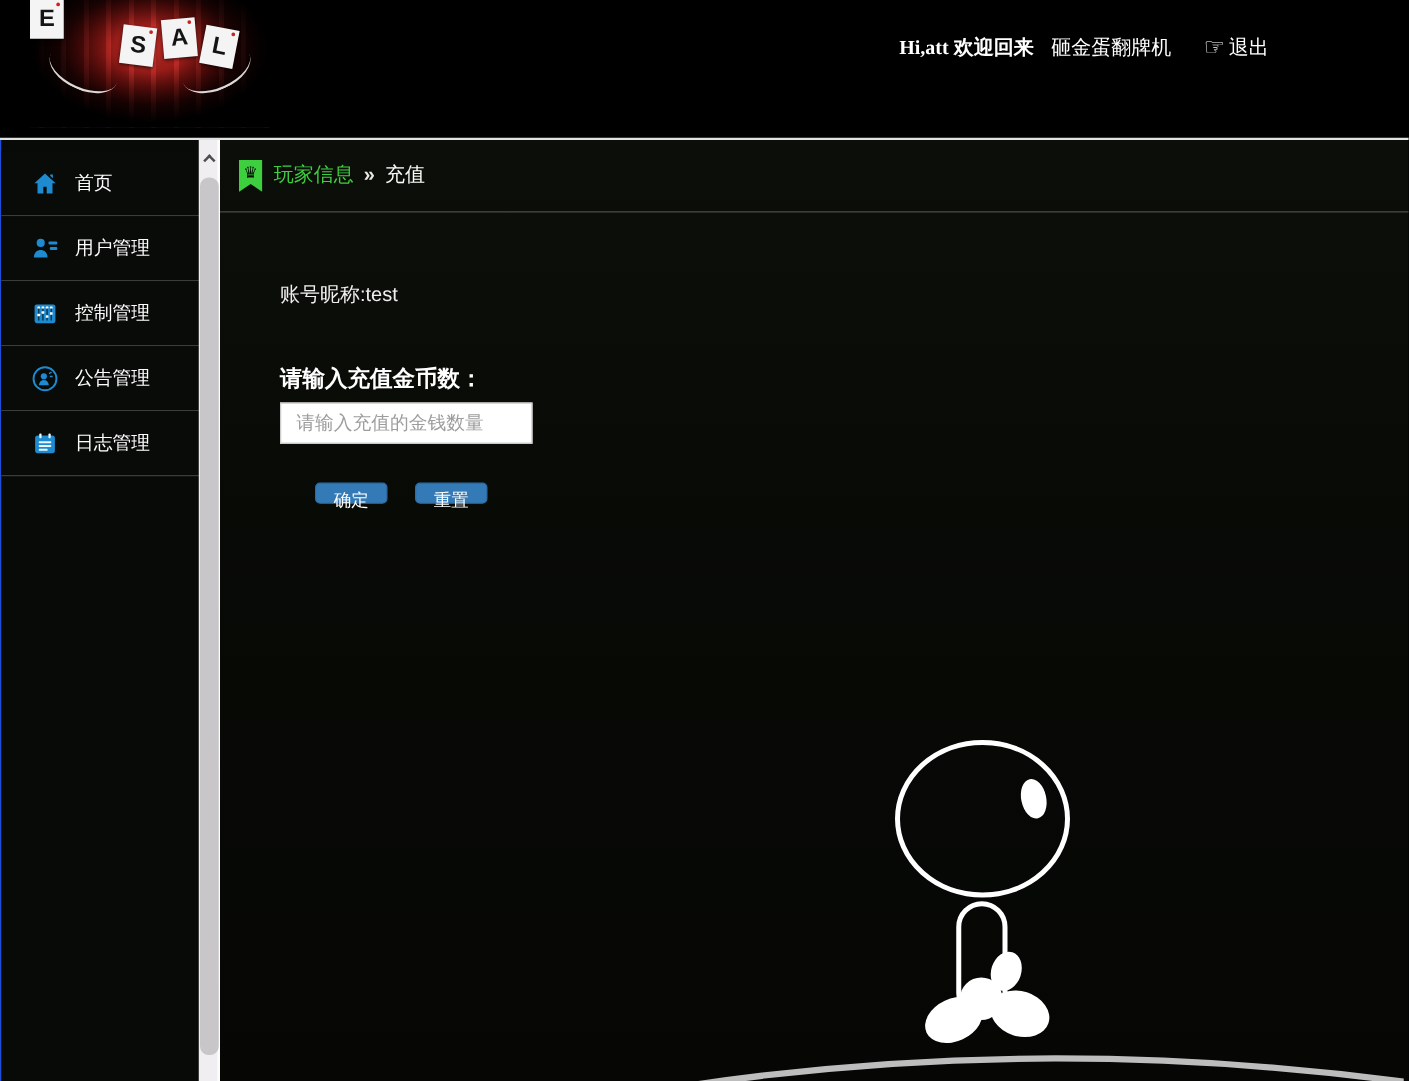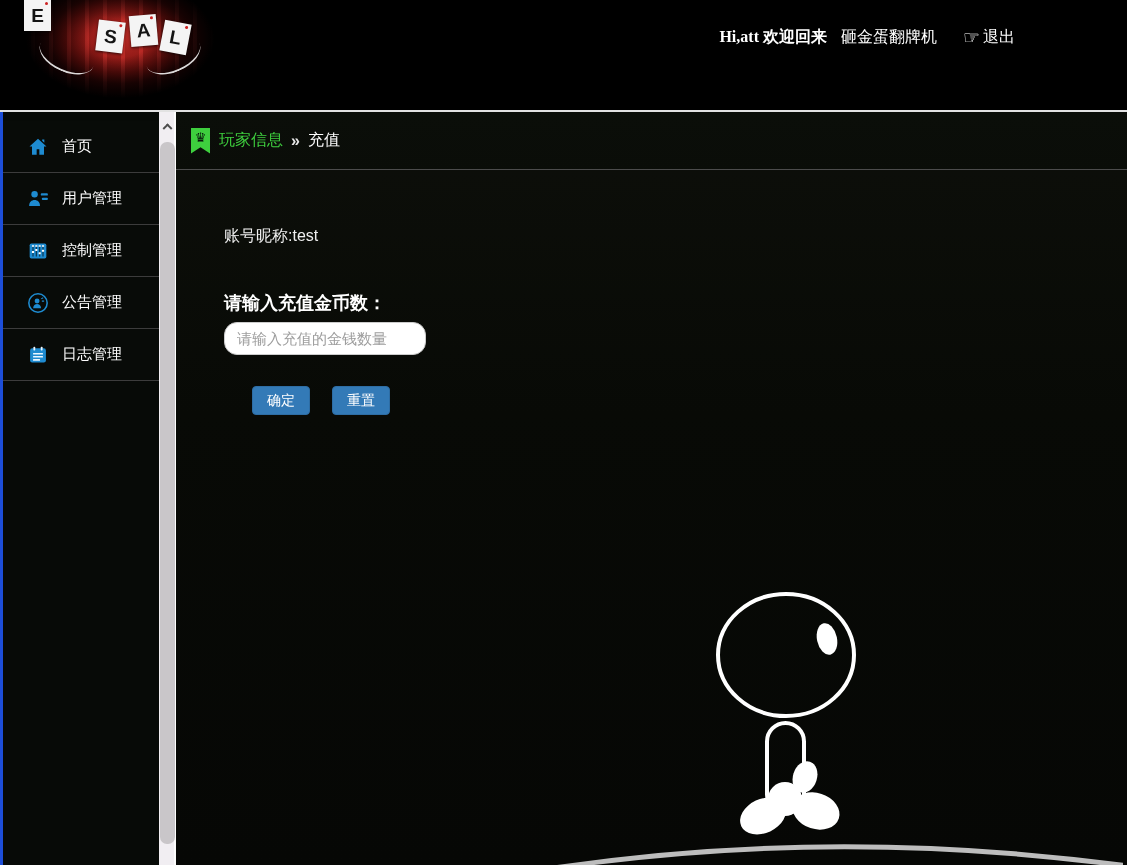--- a/index.html
+++ b/index.html
@@ -35,21 +35,21 @@
     color:#fff; font-size:16px; font-family:"Liberation Serif", serif; white-space:nowrap; }
   .topnav .greet { margin-right:14px; font-weight:bold; }
   .topnav .appname { margin-right:26px; }
   .topnav .logout { display:flex; align-items:center; cursor:pointer; }
   .topnav .hand { font-size:19px; margin-right:3px; }
 
   
   .layout { display:flex; width:1127px; height:755px; border-top:2px solid #e2e2e2; }
 
   
-  .sidebar { width:159px; height:100%; background:#070a07; border-left:3px solid #1d4ed8;
+  .sidebar { width:159px; height:100%; background:#070a07; border-left:1px solid #1d4ed8;
     padding-top:9px; }
   .menu-item { height:52px; display:flex; align-items:center; padding-left:24px;
     color:#fdfdfd; font-size:15px; border-bottom:1px solid #3c3c3c; background:#080b08; cursor:pointer; }
   .menu-item .icon { width:22px; height:22px; margin-right:13px; display:inline-flex;
     align-items:center; justify-content:center; }
   .submenu { background:#2e2e2e; padding:9px 0; border-bottom:1px solid #3c3c3c; }
   .submenu-item { height:30px; line-height:30px; padding-left:52px; color:#5a7b96;
     font-size:15px; cursor:pointer; }
 
   .scrollbar { width:17px; height:100%; background:#f1eef2; border-right:2px solid #fdfdfd;
@@ -71,27 +71,27 @@
     clip-path:polygon(0 0,100% 0,100% 100%,50% 76%,0 100%);
     display:flex; align-items:flex-start; justify-content:center;
     font-size:13px; color:#06140a; line-height:19px; }
   .bc-section { color:#3ecf3e; font-size:16px; margin-right:8px; cursor:pointer; }
   .bc-sep { color:#e8e8e8; font-size:16px; font-weight:bold; margin-right:8px; }
   .bc-current { color:#fdfdfd; font-size:16px; }
 
   .content { padding:56px 0 0 48px; position:relative; z-index:2; }
   .nickname { color:#efefef; font-size:16px; margin-bottom:44px; }
   .amount-label { display:block; color:#fff; font-size:18px; font-weight:bold; margin-bottom:7px; }
-  .amount-input { width:202px; height:33px; border:1px solid #ccc; border-radius:13px;
+  .amount-input { width:202px; height:33px; border:1px solid #ccc; border-radius:0;
     padding:6px 12px; font-size:15px; color:#333; background:#fff; outline:none;
     font-family:"Liberation Sans", sans-serif; }
   .amount-input::placeholder { color:#9d9d9d; }
   .btn-row { margin-top:31px; margin-left:28px; display:flex; }
   .btn { background:#337ab7; border:1px solid #2e6da4; color:#fff; font-size:14px;
-    padding:5px 14px; border-radius:4px; cursor:pointer; height:29px;
+    padding:5px 14px; border-radius:4px; cursor:pointer; height:17px;
     font-family:"Liberation Sans", sans-serif; }
   .btn + .btn { margin-left:22px; }
 
   .mascot { position:absolute; left:0; bottom:0; width:947px; height:320px; z-index:1; }
 </style>
 </head>
 <body>
 
 <div class="header">
   <div class="logo">

